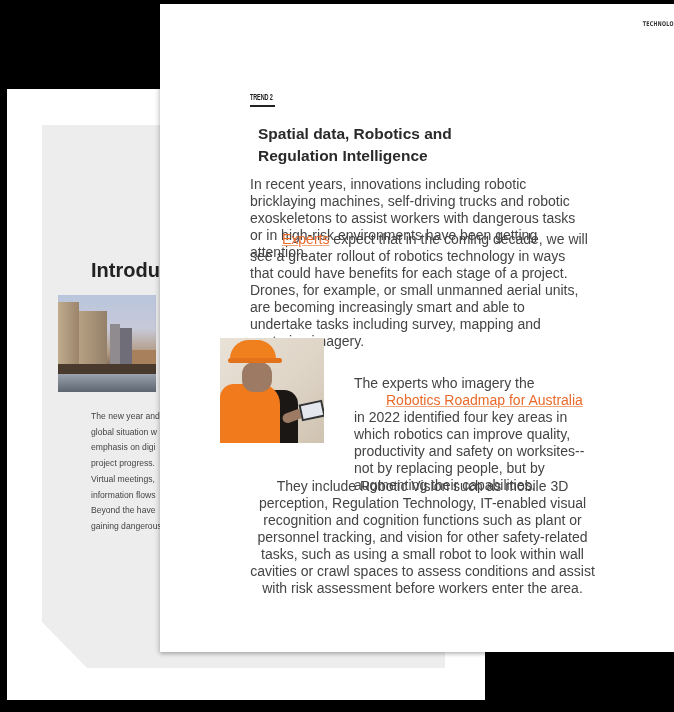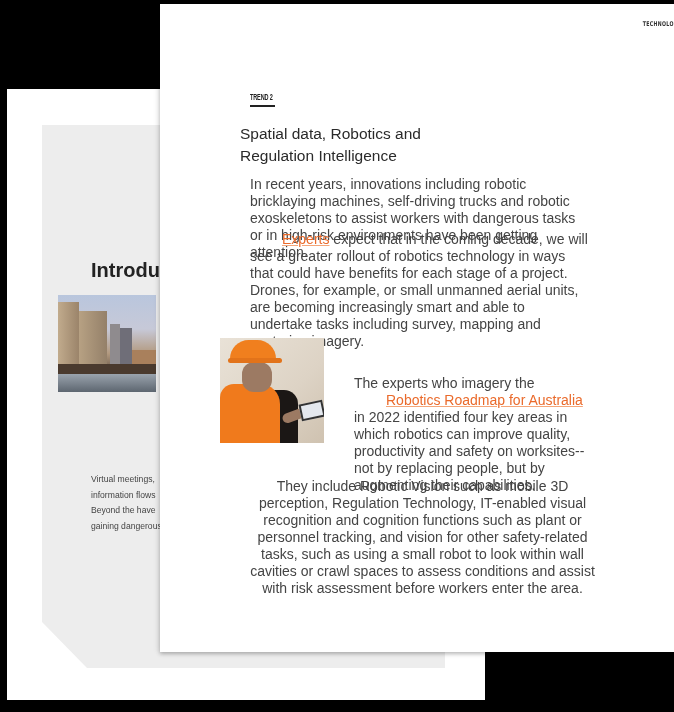--- a/index.html
+++ b/index.html
@@ -23,21 +23,21 @@
   .back-text { position:absolute; left:84px; font-size:8.6px; line-height:15.6px; color:#444; white-space:nowrap; }
   .back-p1 { top:320px; }
   .back-p2 { top:383px; }
 
   
   .front-page { position:absolute; left:160px; top:4px; width:611px; height:648px; background:#fff;
     box-shadow: 0 2px 4px rgba(0,0,0,0.25), -2px 0 6px rgba(0,0,0,0.08); }
   .header-running { position:absolute; right:25px; top:16px; font-family:"DejaVu Sans Condensed","DejaVu Sans", sans-serif; font-size:6.5px; letter-spacing:0.4px; color:#333; font-weight:bold; transform:scaleX(0.8); transform-origin:right center; white-space:nowrap; }
   .trend-label { position:absolute; left:90px; top:88px; font-size:8.5px; font-weight:bold; color:#222; transform:scaleX(0.65); transform-origin:left center; white-space:nowrap; letter-spacing:-0.2px; }
   .trend-rule { position:absolute; left:90px; top:101px; width:25px; height:1.5px; background:#222; }
-  .title { position:absolute; left:80px; top:119px; font-size:15.5px; line-height:22px; font-weight:normal; color:#2a2a2a; width:260px; }
+  .title { position:absolute; left:98px; top:119px; font-size:15.5px; line-height:22px; font-weight:bold; color:#2a2a2a; width:260px; }
   .body { position:absolute; font-size:14px; line-height:17px; color:#444; }
   .body p { margin:0; }
   .p1 { left:90px; top:172px; width:340px; }
   .p2 { left:90px; top:227px; width:340px; }
   .p3 { left:194px; top:316px; width:240px; }
   .p4 { left:194px; top:371px; width:240px; }
   .p5 { left:90px; top:474px; width:345px;text-align:center; }
   .link { color:#ea6a2b; text-decoration:underline; text-decoration-color:#f4a679;padding-left:32px; }
   .worker-photo { position:absolute; left:60px; top:334px; width:104px; height:105px; overflow:hidden;
     background: linear-gradient(135deg,#e9e2d7 0%, #ddd3c5 60%, #cfc2b0 100%); }
@@ -56,20 +56,26 @@
   <div class="back-panel"></div>
   <div class="back-title">Introduc</div>
   <div class="back-photo">
     <div class="bld b1"></div>
       <div class="bld b2"></div>
       <div class="bld b3"></div>
       <div class="bld b4"></div>
       <div class="bld b5"></div>
     <div class="pier"></div>
       <div class="water"></div>
+  </div>
+  <div class="back-text back-p1">
+    <div>The new year and</div>
+    <div>global situation w</div>
+    <div>emphasis on digi</div>
+    <div>project progress.</div>
   </div>
   <div class="back-text back-p2">
     <div>Virtual meetings,</div>
     <div>information flows</div>
     <div>Beyond the have</div>
     <div>gaining dangerous a</div>
   </div>
 </div>
 
 <div class="front-page">

